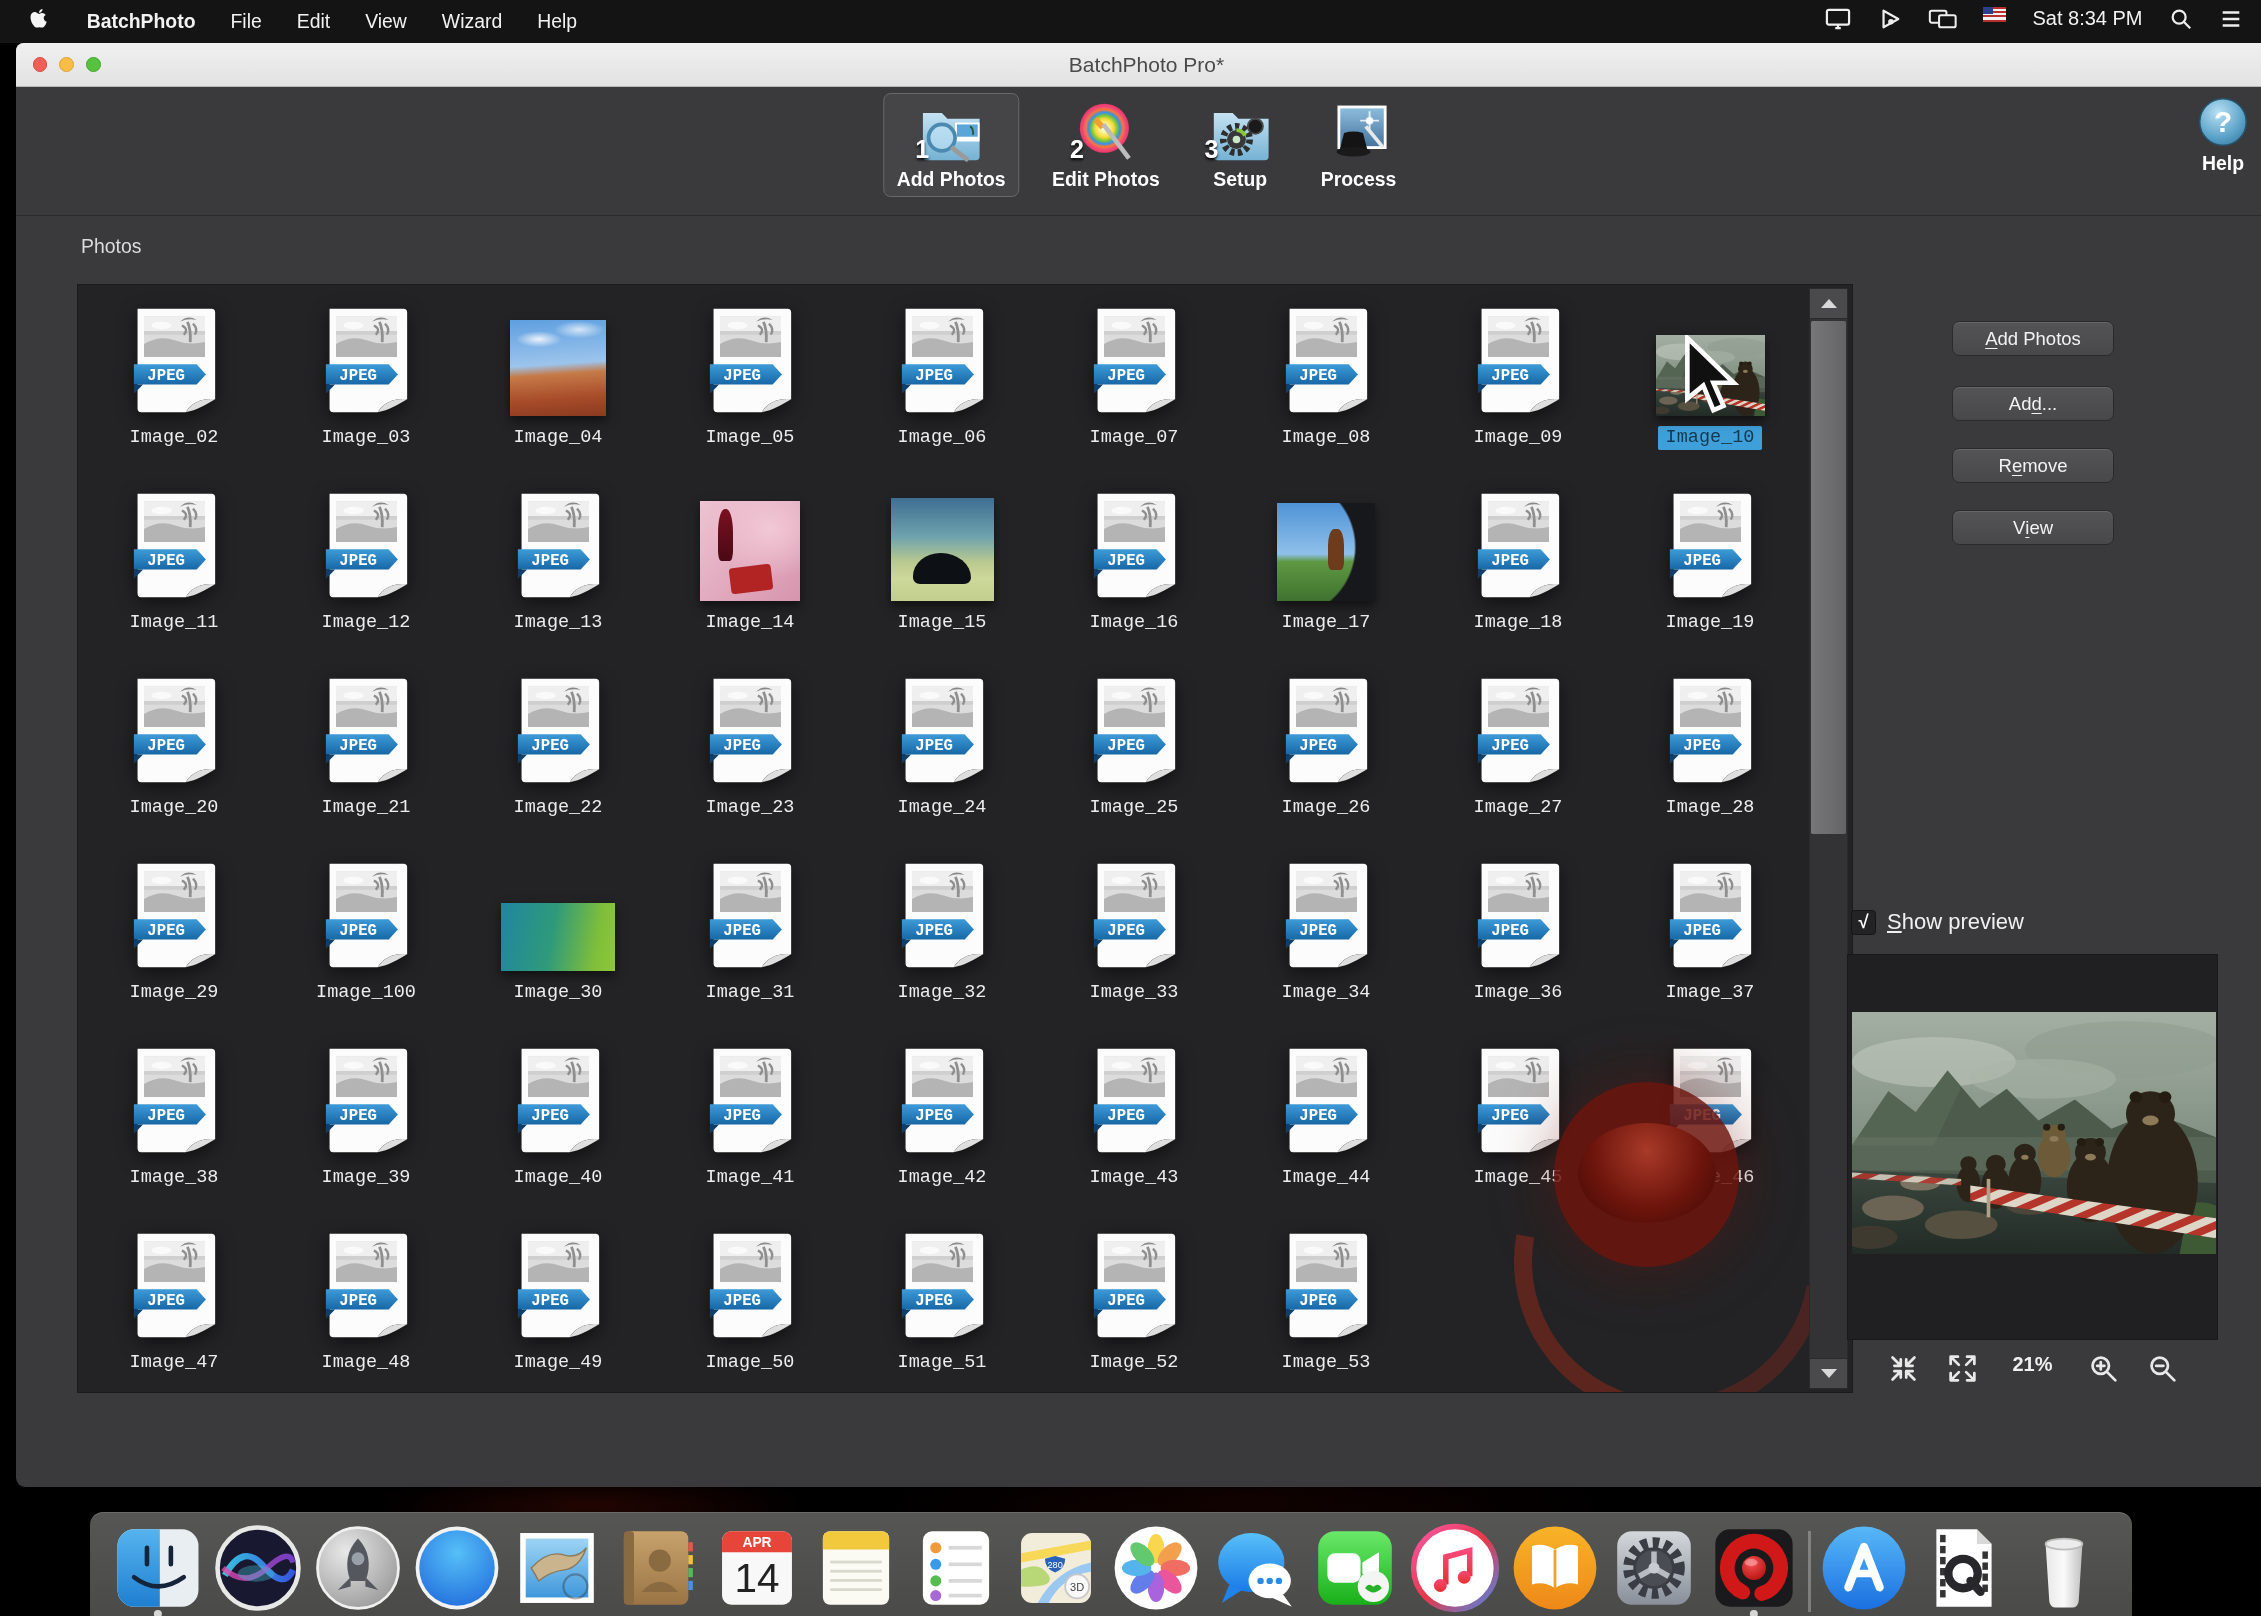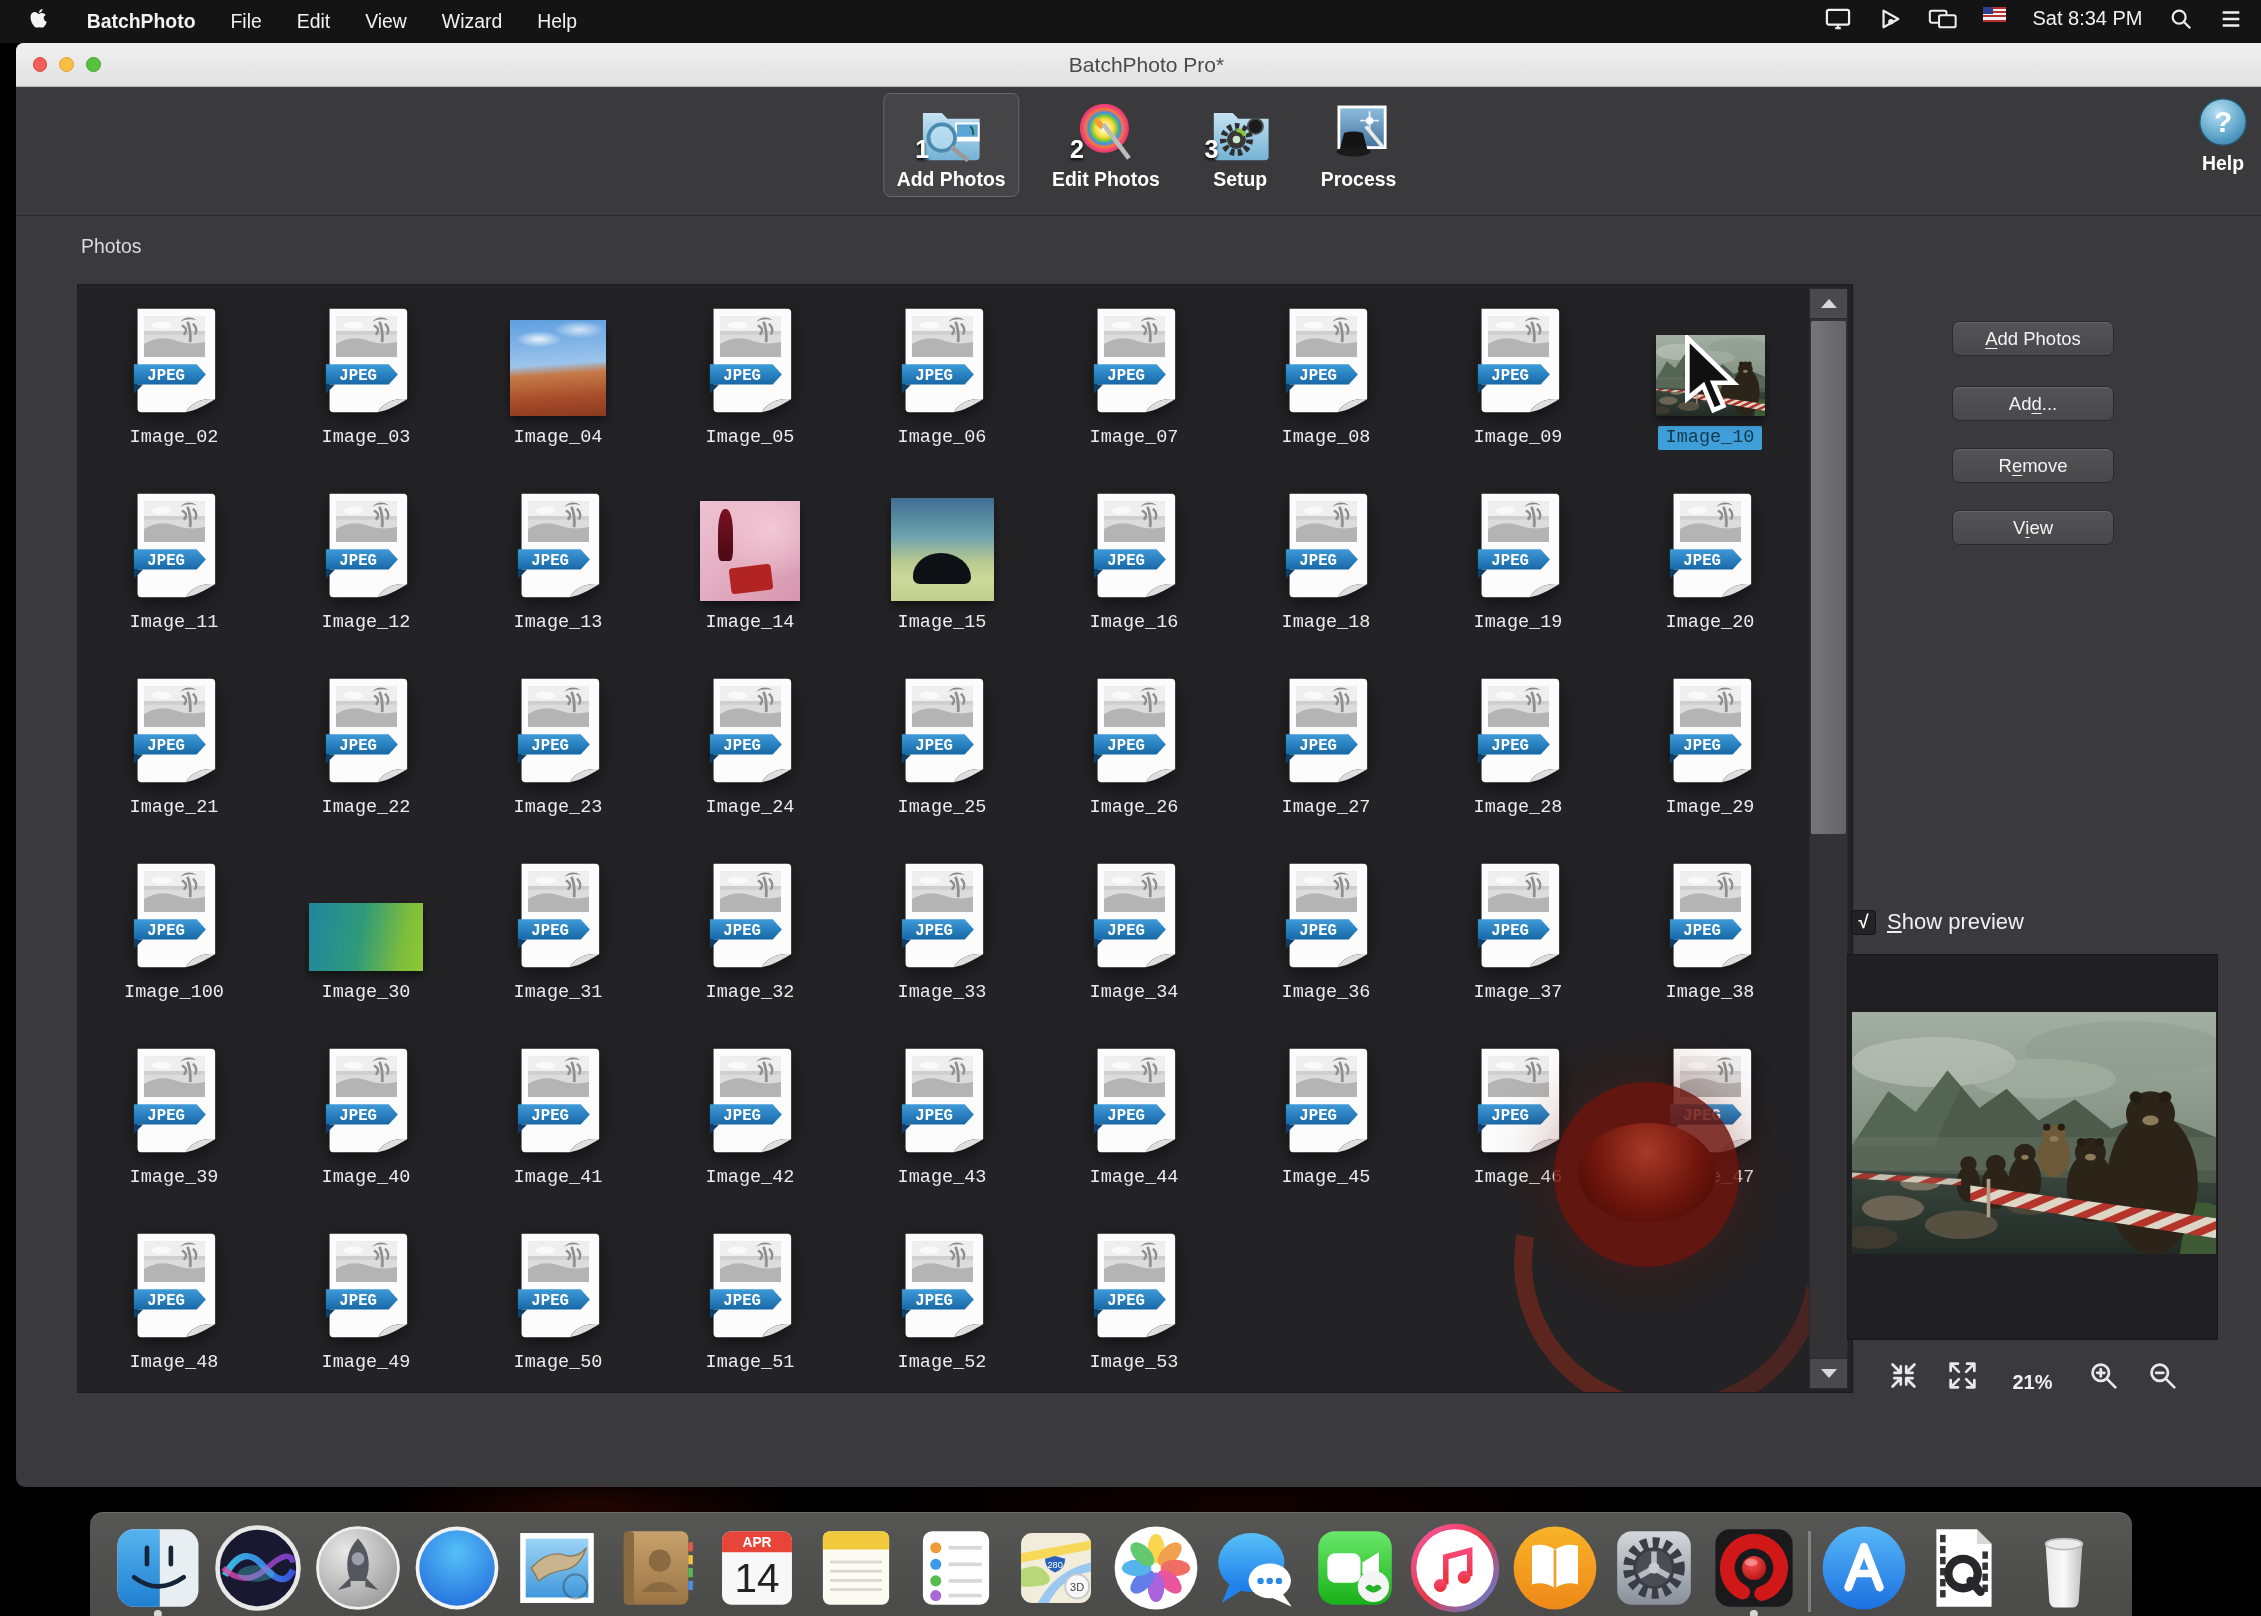--- a/index.html
+++ b/index.html
@@ -142,21 +142,21 @@
   .checkbox { width:25px; height:25px; background:#232325; border:0.9px solid #151517; border-radius:3.7px;
     color:#fff; font-size:18.5px; font-weight:bold; display:flex; align-items:center; justify-content:center; }
   .show-preview .cb-label { color:#f0f0f0; font-size:22px; }
 
   .preview-box { position:absolute; left:1831px; top:736px; width:371px; height:386px;
     background:#202022; border:0.9px solid #19191b; }
   .preview-img { position:absolute; left:3.7px; top:57px; width:364px; height:242px; overflow:hidden; }
   .preview-img svg { width:100%; height:100%; }
 
   .zoom-row { position:absolute; left:1831px; top:1135px; width:371px; height:41px;
-    display:flex; align-items:flex-end; justify-content:center; gap:28px; }
+    display:flex; align-items:flex-start; justify-content:center; gap:28px; }
   .zoom-row svg { width:31px; height:31px; }
   .zoom-level { color:#f0f0f0; font-size:20px; font-weight:bold; min-width:54px; text-align:center; }
 
   
   #dock { position:absolute; left:90px; top:1512px; width:2042px; height:105px;
     background:linear-gradient(#565654,#4a4a48); border-radius:13px 13px 0 0;
     border-top:0.9px solid rgba(255,255,255,.18); display:flex; align-items:center;
     justify-content:space-between; padding:6.5px 22px 0; z-index:30; }
   .dock-item { position:relative; width:92px; height:92px; }
   .dock-item svg { width:92px; height:92px; }
@@ -739,20 +739,26 @@
     <path d="M66 18 Q72 24 68 30" stroke="#8f8f8f" stroke-width="2.5" fill="none"></path>
     <path d="M2 62 H70 L80 73 L70 84 H2 Z" fill="url(#jpgRib)"></path>
     <path d="M2 84 V94 L12 84 Z" fill="#0e3f6a"></path>
     <text class="jpeg-ribbon-text" x="37" y="79" text-anchor="middle" font-size="17" font-weight="bold" fill="#ffffff">JPEG</text>
   </svg>
 </div>
     </div>
     <div class="item-label">Image_16</div>
   </div>
 
+  <div class="grid-item">
+    <div class="thumb-wrap">
+      <div class="thumb photo p17"></div>
+    </div>
+    <div class="item-label">Image_17</div>
+  </div>
 
   <div class="grid-item">
     <div class="thumb-wrap">
       <div class="thumb jpeg">
   <svg viewBox="0 0 92 118">
     <defs>
       <linearGradient id="jpgRib" x1="0" y1="0" x2="0" y2="1">
         <stop offset="0" stop-color="#3e9bd8"></stop>
                       <stop offset="1" stop-color="#1767a6"></stop>
       </linearGradient>

